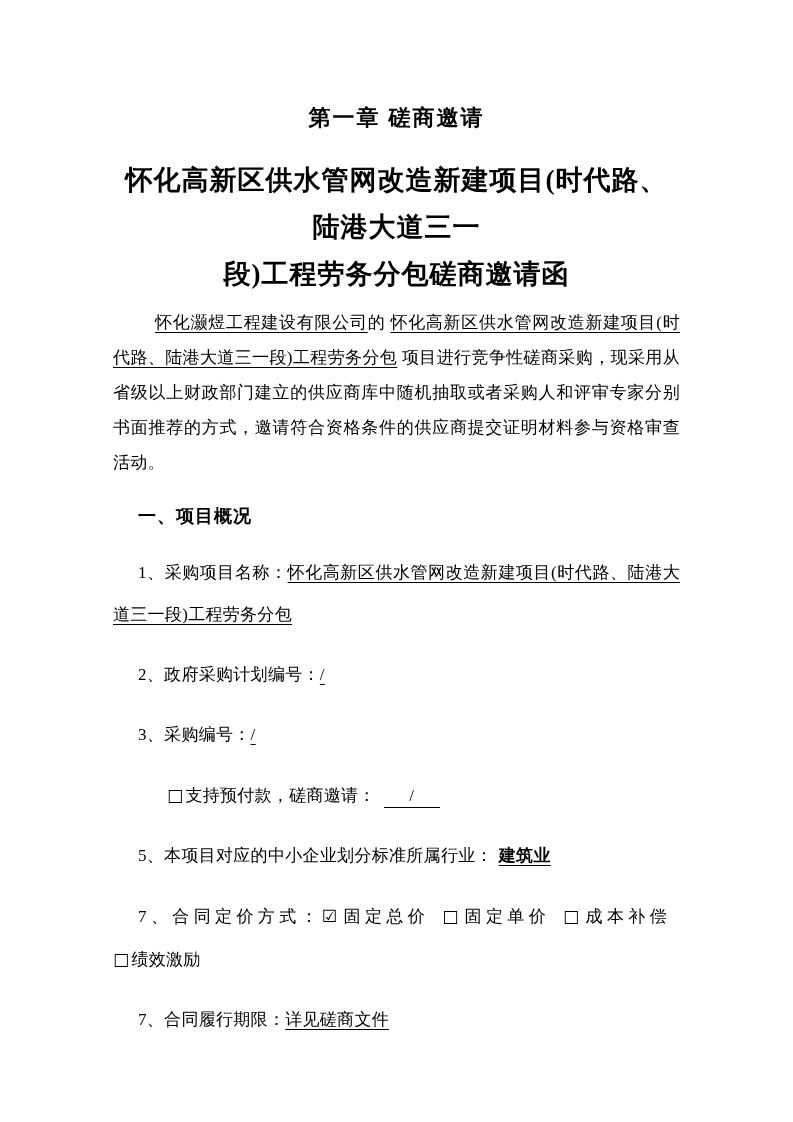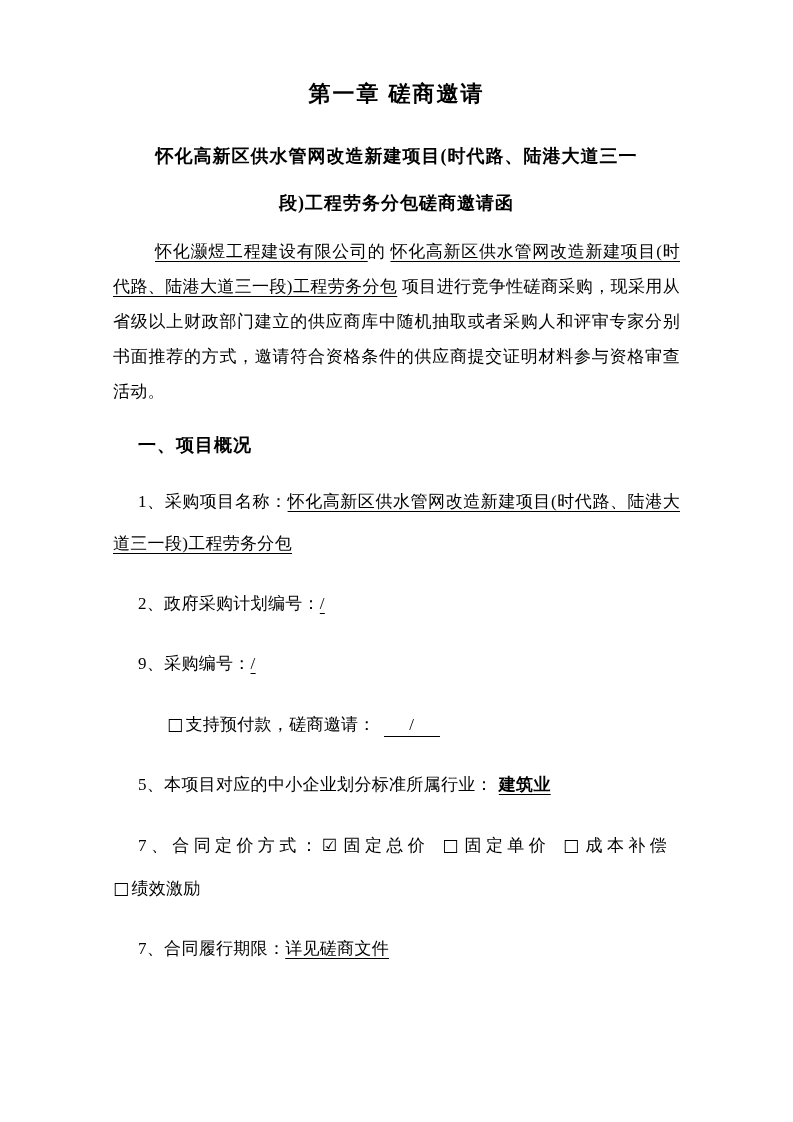--- a/index.html
+++ b/index.html
@@ -5,32 +5,32 @@
   html, body { margin: 0; padding: 0; background: #ffffff; }
   body {
     width: 793px; height: 1122px;
     font-family: "Liberation Serif", "DejaVu Serif", serif;
     color: #000;
   }
   .page {
     position: relative;
     width: 793px; height: 1122px;
     box-sizing: border-box;
-    padding: 79px 113px 0 113px;
+    padding: 103px 113px 0 113px;
     overflow: hidden;
     background: #ffffff;
   }
   .hei { font-family: "Liberation Sans", "DejaVu Sans", sans-serif; }
   h1.chapter {
     margin: 0; text-align: center;
     font-size: 22px; font-weight: bold; letter-spacing: 2px;
   }
   h2.doctitle {
     margin: 24px 0 0 0; text-align: center;
-    font-size: 18px; font-weight: bold; line-height: 47px;
+    font-size: 27px; font-weight: bold; line-height: 47px;
     letter-spacing: 1px;
   }
   h2.doctitle span { display: block; }
   .salutation {
     margin: 12px 0 0 0; font-size: 17px; line-height: 35px;
   }
   .blank {
     display: inline-block; width: 82px; height: 17px;
     border-bottom: 1px solid #000; vertical-align: baseline;
     margin-right: 2px;
@@ -87,21 +87,21 @@
 
   <p class="item first">
     <span>1、采购项目名称：</span><span class="u">怀化高新区供水管网改造新建项目(时代路、陆港大道三一段)工程劳务分包</span>
   </p>
 
   <p class="item">
     <span>2、政府采购计划编号：</span><span class="u">/</span>
   </p>
 
   <p class="item">
-    <span>9、采购编号：</span><span class="u">/</span>
+    <span>3、采购编号：</span><span class="u">/</span>
   </p>
 
 
   <p class="subitem">
     <span class="cb">□</span><span>支持预付款，磋商邀请：</span><span class="blank-slash">/</span>
   </p>
 
   <p class="item">
     <span>5、本项目对应的中小企业划分标准所属行业：</span><span class="gap"></span><span class="u b">建筑业</span>
   </p>

